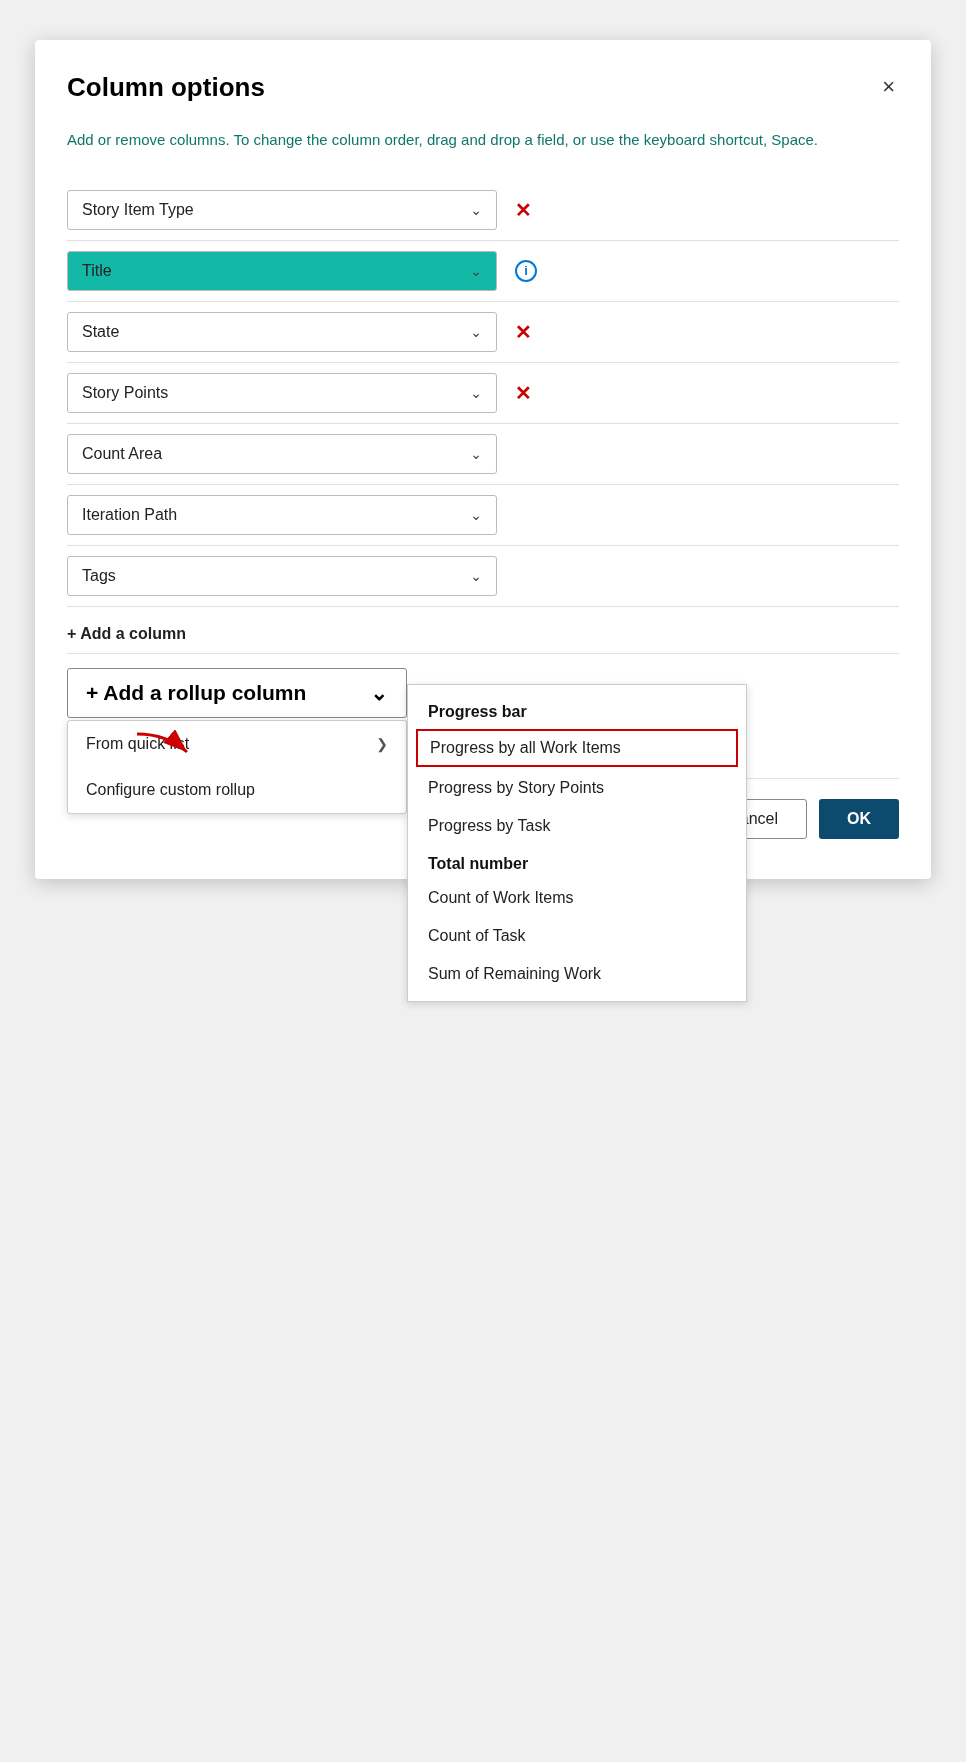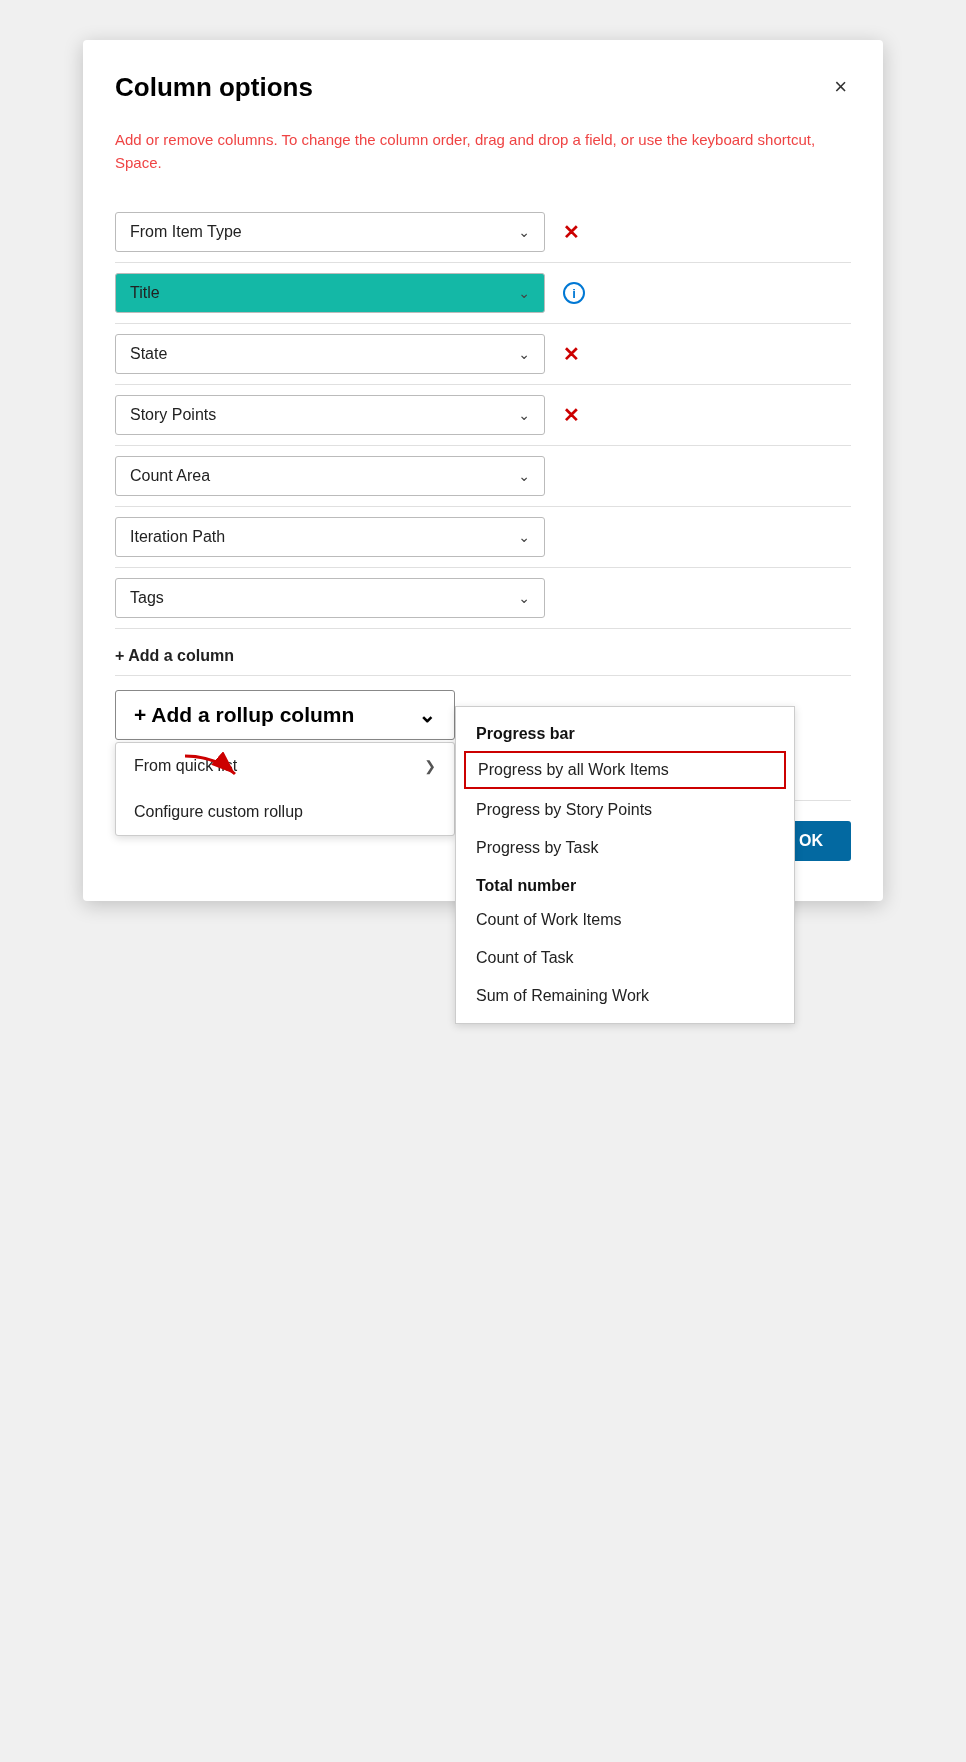--- a/index.html
+++ b/index.html
@@ -7,21 +7,21 @@
       font-family: "Segoe UI", Arial, sans-serif;
       background: #f0f0f0;
       display: flex;
       justify-content: center;
       align-items: flex-start;
       min-height: 1762px;
       padding: 40px 20px;
     }
     .dialog {
       background: #fff;
-      width: 800px;
+      width: 896px;
       border-radius: 4px;
       box-shadow: 0 4px 20px rgba(0,0,0,0.2);
       padding: 32px 32px 40px 32px;
       position: relative;
     }
     .dialog-header {
       display: flex;
       justify-content: space-between;
       align-items: flex-start;
       margin-bottom: 16px;
@@ -35,21 +35,21 @@
       background: none;
       border: none;
       font-size: 22px;
       cursor: pointer;
       color: #333;
       padding: 4px;
       line-height: 1;
     }
     .dialog-desc {
       font-size: 15px;
-      color: #ef4444;
+      color: #0f766e;
       margin-bottom: 28px;
       line-height: 1.5;
       margin-top: 26px;
     }
     .column-row {
       display: flex;
       align-items: center;
       padding: 10px 0;
       border-bottom: 1px solid #e0e0e0;
       gap: 12px;
@@ -208,21 +208,21 @@
     .btn-cancel {
       background: #fff;
       border: 1px solid #888;
       border-radius: 3px;
       padding: 10px 28px;
       font-size: 16px;
       cursor: pointer;
       color: #222;
     }
     .btn-ok {
-      background: #0369a1;
+      background: #0c4a6e;
       border: none;
       border-radius: 3px;
       padding: 10px 28px;
       font-size: 16px;
       cursor: pointer;
       color: #fff;
       font-weight: 600;
     }
   </style>
 </head>
@@ -234,21 +234,21 @@
     <span class="dialog-title">Column options</span>
     <button class="close-btn">×</button>
   </div>
 
   <p class="dialog-desc">Add or remove columns. To change the column order, drag and drop a field, or use the keyboard shortcut, Space.</p>
 
   <div>
 
     <div class="column-row">
       <div class="column-select">
-        <span class="select-label">From Item Type</span>
+        <span class="select-label">Story Item Type</span>
         <span class="chevron-icon">⌄</span>
       </div>
       <span class="remove-icon">✕</span>
     </div>
 
     <div class="column-row">
       <div class="column-select greyed">
         <span class="select-label">Title</span>
         <span class="chevron-icon">⌄</span>
       </div>

